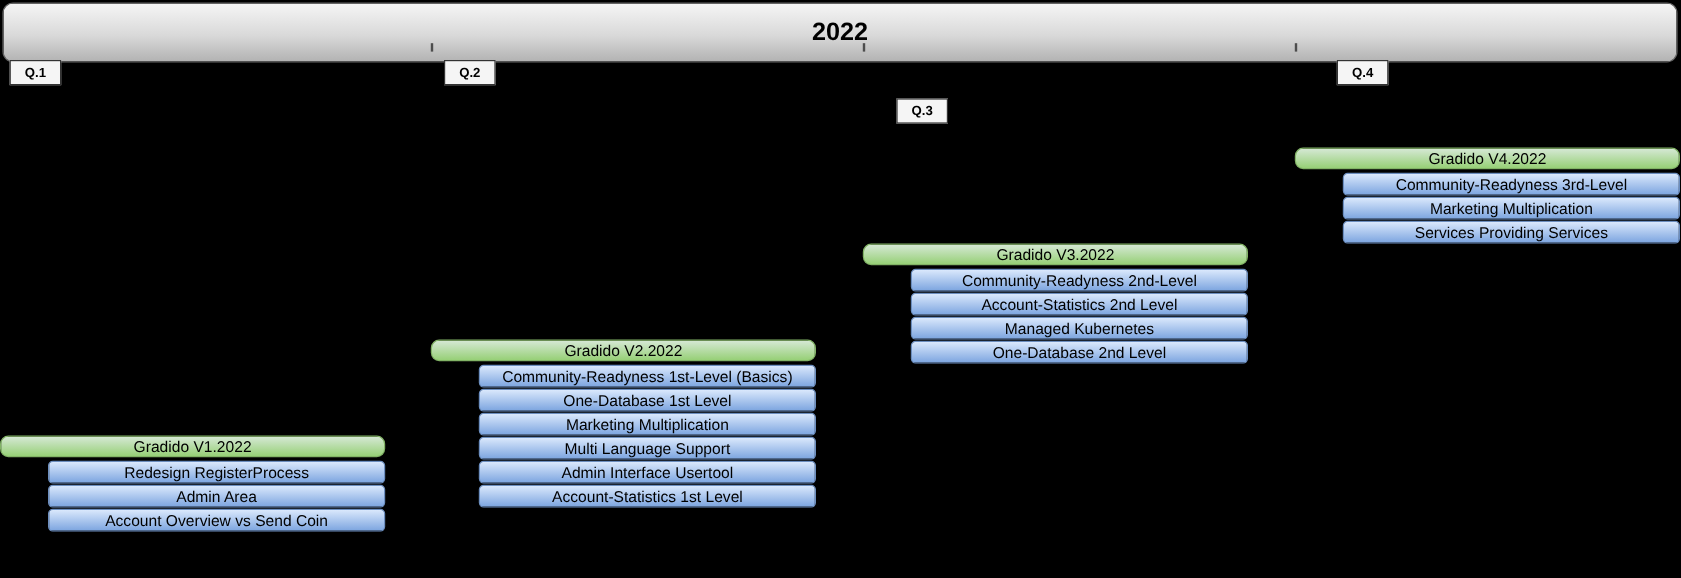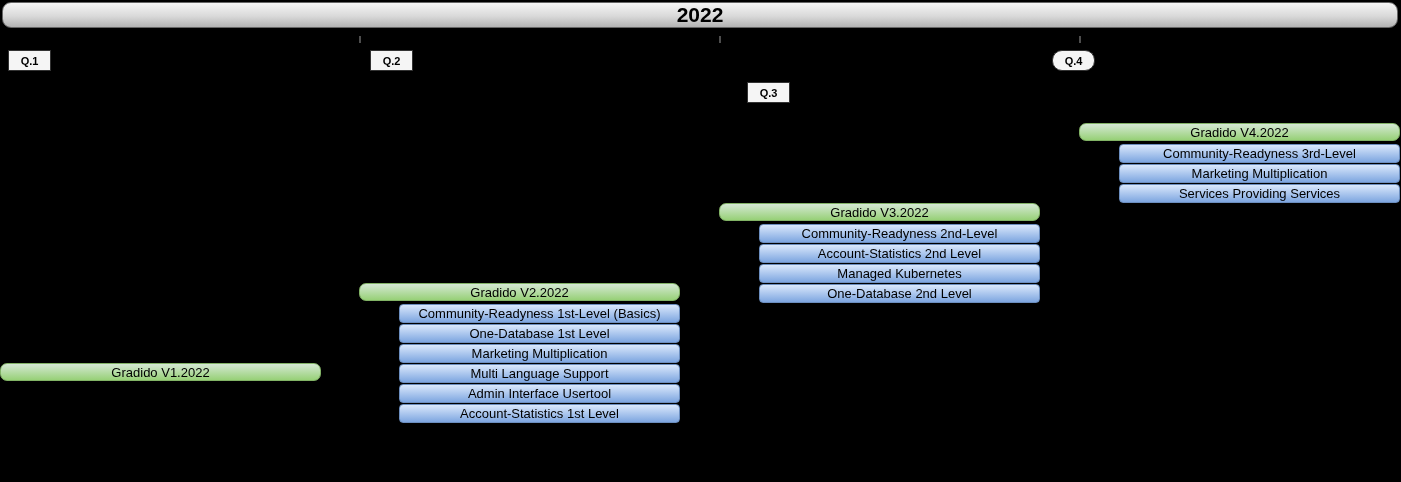--- a/index.html
+++ b/index.html
@@ -9,21 +9,21 @@
     position: relative;
     overflow: hidden;
     font-family: "Liberation Sans", sans-serif;
     color: #000000;
   }
 
   
   .year-bar {
     position: absolute;
     left: 2px; top: 2px;
-    width: 1396px; height: 26px;
+    width: 1396px; height: 50px;
     box-sizing: border-box;
     border: 1px solid #666666;
     border-radius: 9px;
     background: linear-gradient(to bottom, #f5f5f5 0%, #d9d9d9 55%, #b3b3b3 100%);
     display: flex; align-items: center; justify-content: center;
     font-size: 21px; font-weight: bold;
   }
 
   
   .tick {
@@ -43,21 +43,21 @@
     box-sizing: border-box;
     padding: 0 5px;
     background: #f5f5f5;
     border: 1px solid #333333;
     display: flex; align-items: center; justify-content: center;
     font-size: 11px; font-weight: bold;
   }
   .q-label.q1 { left: 8px; }
   .q-label.q2 { left: 370px; }
   .q-label.q3 { left: 747px; margin-top: 32px; }
-  .q-label.q4 { left: 1052px; border-radius: 10px; }
+  .q-label.q4 { left: 1114px; }
 
   
   .group { position: absolute; width: 321px; }
   .group.g1 { left: 0px;    top: 363px; text-align: center; }
   .group.g2 { left: 359px;  top: 283px; }
   .group.g3 { left: 719px;  top: 203px; }
   .group.g4 { left: 1079px; top: 123px; }
 
   .release {
     height: 18px;
@@ -93,20 +93,25 @@
 <div class="tick t2"></div>
 <div class="tick t3"></div>
 
 <div class="q-label q1">Q.1</div>
 <div class="q-label q2">Q.2</div>
 <div class="q-label q3">Q.3</div>
 <div class="q-label q4">Q.4</div>
 
 <div class="group g1">
   <div class="release">Gradido V1.2022</div>
+  <div class="items">
+    <div class="item">Redesign RegisterProcess</div>
+    <div class="item">Admin Area</div>
+    <div class="item">Account Overview vs Send Coin</div>
+  </div>
 </div>
 
 <div class="group g2">
   <div class="release">Gradido V2.2022</div>
   <div class="items">
     <div class="item">Community-Readyness 1st-Level (Basics)</div>
     <div class="item">One-Database 1st Level</div>
     <div class="item">Marketing Multiplication</div>
     <div class="item">Multi Language Support</div>
     <div class="item">Admin Interface Usertool</div>

